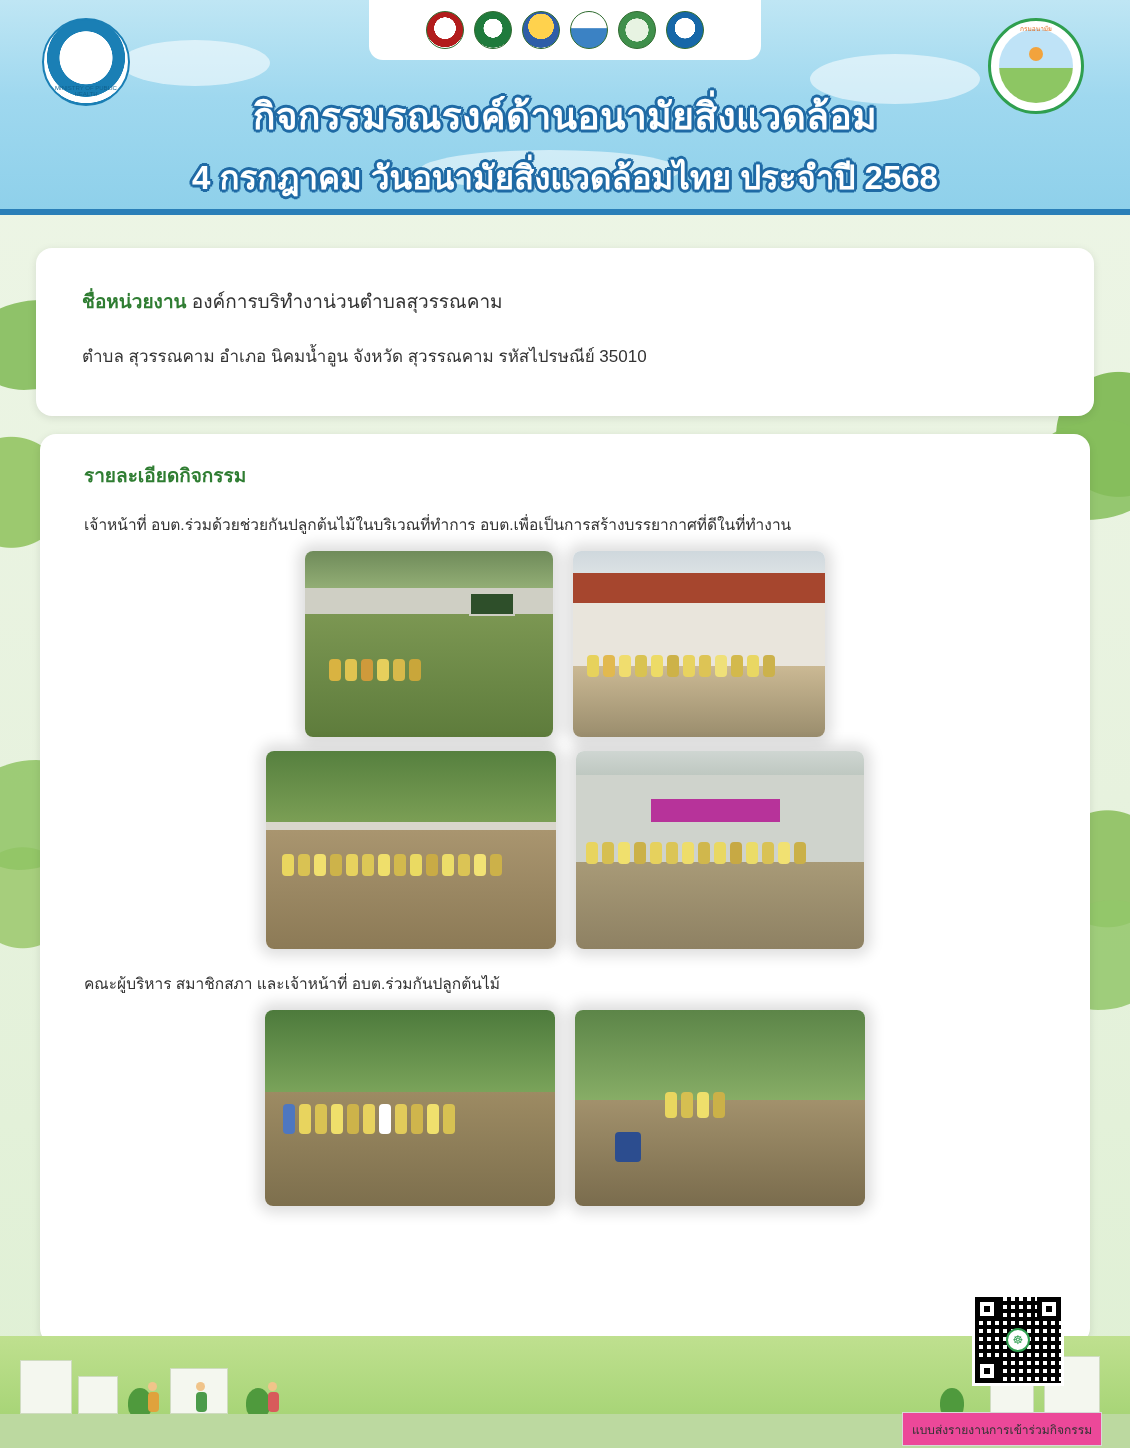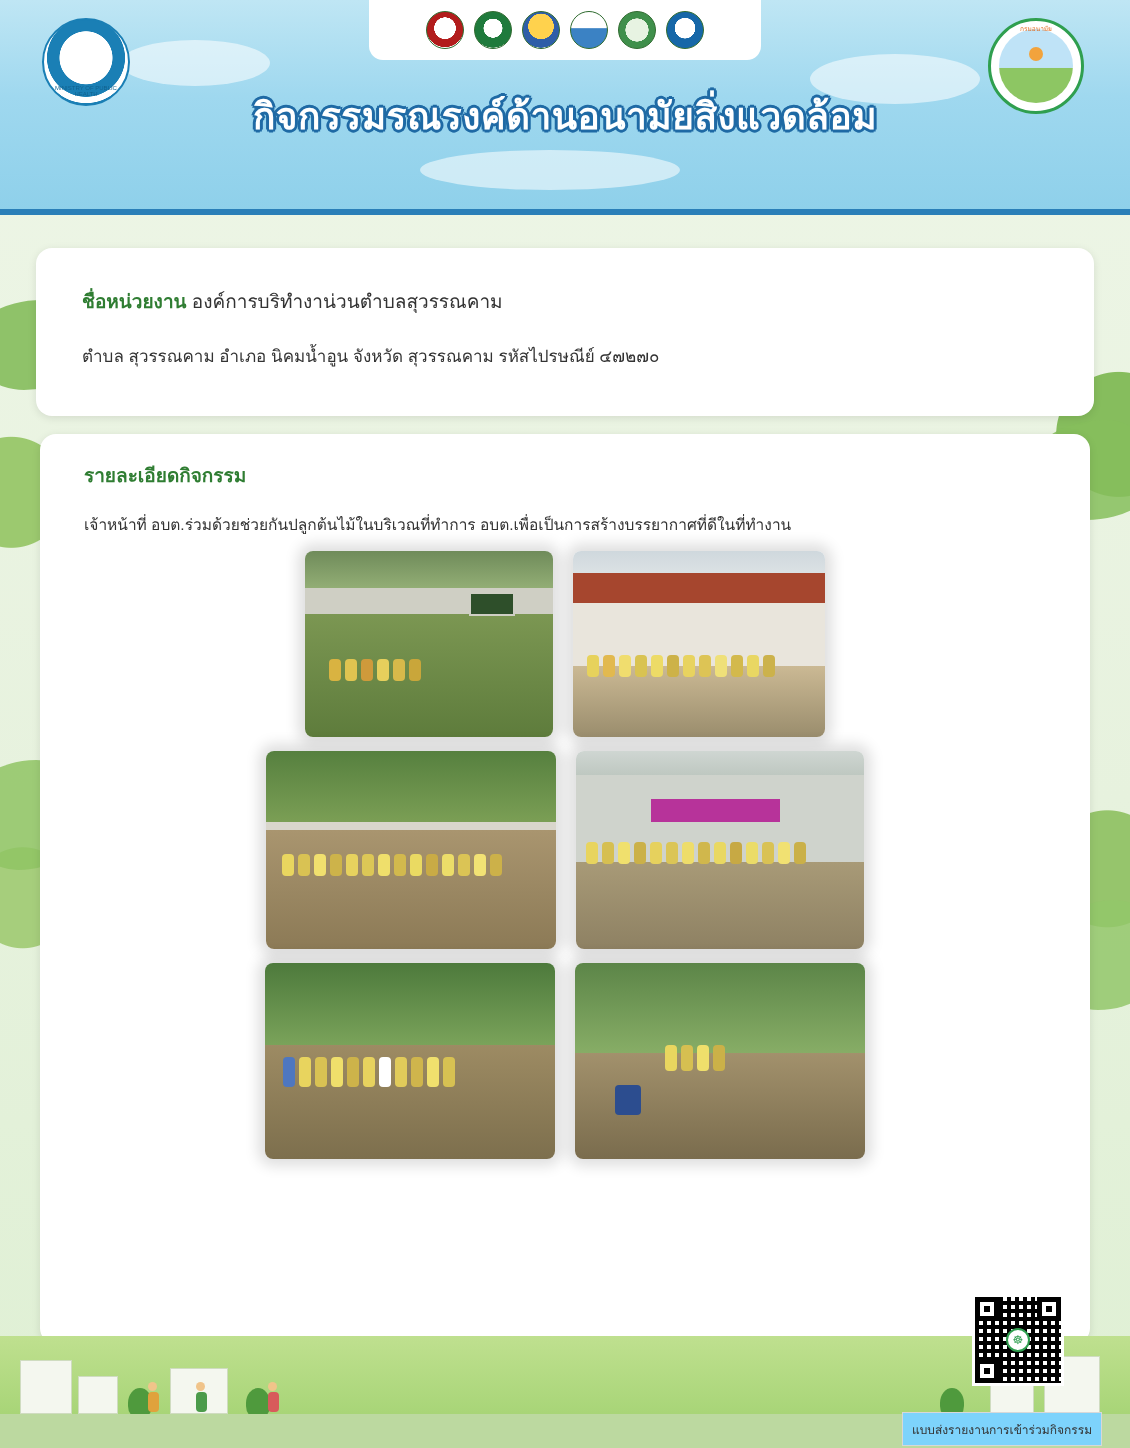--- a/index.html
+++ b/index.html
@@ -281,21 +281,21 @@
     position: absolute; left: 50%; top: 50%; transform: translate(-50%,-50%);
     width: 24px; height: 24px; border-radius: 50%;
     background: #fff; border: 2px solid #2f9f4f;
     display: flex; align-items: center; justify-content: center;
     color: #2f9f4f; font-size: 12px;
   }
   #report-button {
     position: absolute;
     right: 28px; bottom: 2px;
     width: 200px; height: 34px;
-    background: #7dd3fc;
+    background: #ec4899;
     border: 1px solid #d8d8d8;
     display: flex; align-items: center; justify-content: center;
     font-size: 12px; color: #333333;
     z-index: 7;
     cursor: pointer;
   }
 </style>
 </head>
 <body>
 
@@ -326,31 +326,32 @@
     </div>
 
     <div class="anamai-logo">
       <div class="inner"></div>
       <div class="pin"></div>
       <div class="arc">กรมอนามัย</div>
     </div>
 
     <div class="banner-title">
       <div class="l1">กิจกรรมรณรงค์ด้านอนามัยสิ่งแวดล้อม</div>
+      <div class="l2">4 กรกฎาคม วันอนามัยสิ่งแวดล้อมไทย ประจำปี 2568</div>
     </div>
 
     <div class="banner-bottom-line"></div>
   </div>
 
   <div class="card" id="card-org">
     <div class="org-line1">
       <span class="lbl">ชื่อหน่วยงาน</span>
       <span>องค์การบริทำงาน่วนตำบลสุวรรณคาม</span>
     </div>
-    <div class="org-line2">ตำบล สุวรรณคาม อำเภอ นิคมน้ำอูน จังหวัด สุวรรณคาม รหัสไปรษณีย์ ๔๗๒๗๐</div>
+    <div class="org-line2">ตำบล สุวรรณคาม อำเภอ นิคมน้ำอูน จังหวัด สุวรรณคาม รหัสไปรษณีย์ 35010</div>
   </div>
 
   <div class="card" id="card-detail">
     <div class="detail-title">รายละเอียดกิจกรรม</div>
 
     <div class="para">เจ้าหน้าที่ อบต.ร่วมด้วยช่วยกันปลูกต้นไม้ในบริเวณที่ทำการ อบต.เพื่อเป็นการสร้างบรรยากาศที่ดีในที่ทำงาน</div>
     <div class="photo-row">
       <div class="photo" id="p1">
         <div class="ph-sky"></div>
         <div class="ph-ground"></div>
@@ -426,20 +427,21 @@
           <span class="dot" style="background:#e9d861;"></span>
           <span class="dot" style="background:#c7a944;"></span>
           <span class="dot" style="background:#ebdc68;"></span>
           <span class="dot" style="background:#d9c254;"></span>
           <span class="dot" style="background:#f1e172;"></span>
           <span class="dot" style="background:#cab048;"></span>
         </div>
       </div>
     </div>
 
+    <div class="para">คณะผู้บริหาร สมาชิกสภา และเจ้าหน้าที่ อบต.ร่วมกันปลูกต้นไม้</div>
     <div class="photo-row">
       <div class="photo" id="p5">
         <div class="ph-sky"></div>
         <div class="ph-ground"></div>
         <div class="dotrow" style="left:18px; top:48%;">
           <span class="dot" style="background:#4e77c0; height:30px;"></span>
           <span class="dot" style="background:#e8d45e; height:30px;"></span>
           <span class="dot" style="background:#d9c253; height:30px;"></span>
           <span class="dot" style="background:#efdf6b; height:30px;"></span>
           <span class="dot" style="background:#cdb34a; height:30px;"></span>

